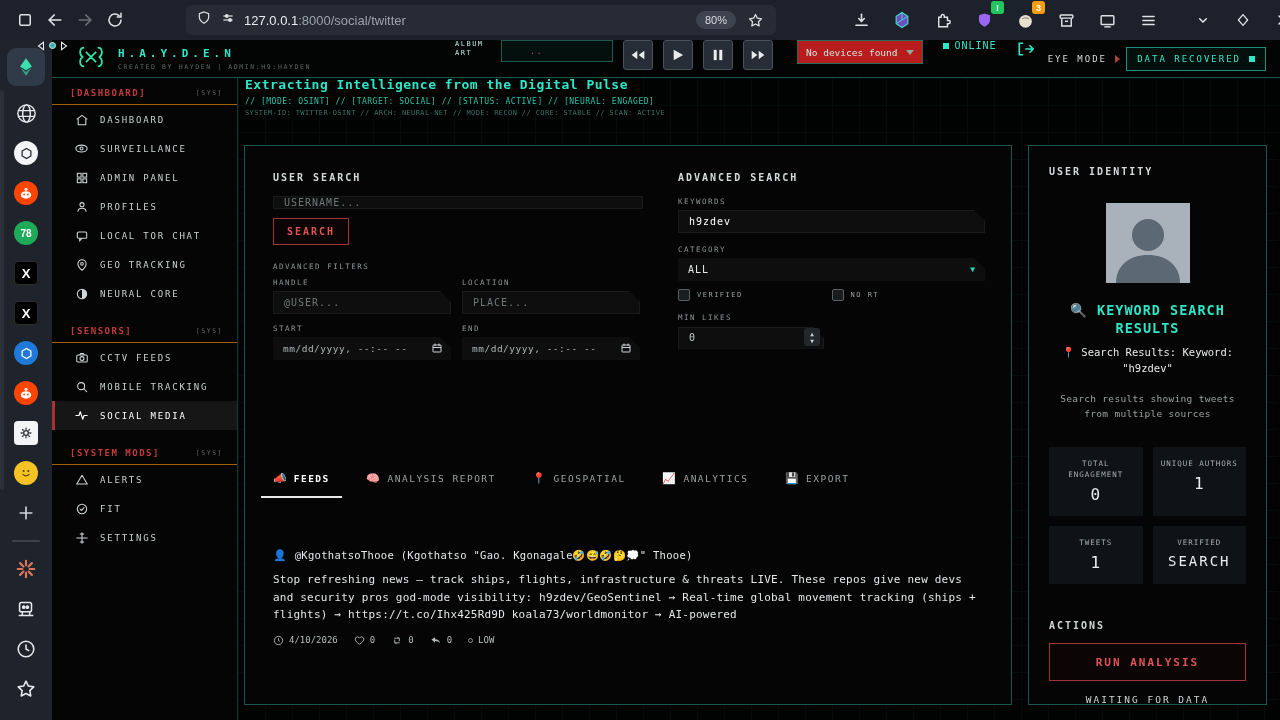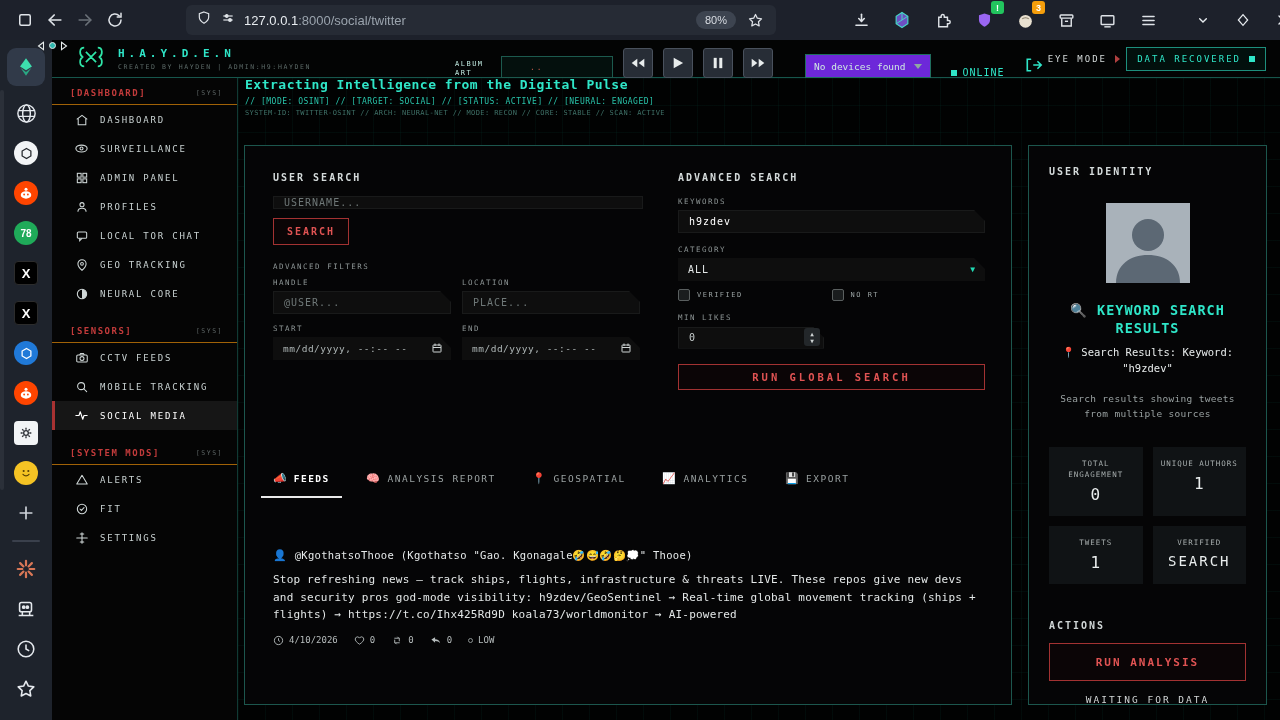--- a/index.html
+++ b/index.html
@@ -32,28 +32,28 @@
   .circ { border-radius:50%; display:flex; align-items:center; justify-content:center; }
   .dock-div { width:28px; height:2px; background:#3a404c; border-radius:1px; flex:0 0 auto; }
 
   
   .appheader { position:absolute; left:52px; top:40px; width:1228px; height:38px; background:#030404;
                border-bottom:1px solid #16564c; display:flex; align-items:center; }
   .logo-wrap { display:flex; align-items:center; margin-left:22px; gap:10px; }
   .logo-glyph { color:#2fe6a8; }
   .app-title { color:#2fe6c8; font-size:11px; font-weight:bold; letter-spacing:4px; }
   .app-sub { color:#5c6a68; font-size:6.5px; letter-spacing:1.6px; margin-top:3px; }
-  .media { position:absolute; left:403px; top:0; height:38px; display:flex; align-items:flex-end; gap:8px; }
+  .media { position:absolute; left:403px; top:0; height:38px; display:flex; align-items:flex-start; gap:8px; }
   .albumart-label { color:#bfe8df; font-size:7px; letter-spacing:1.5px; width:38px; line-height:9px; }
   .track-box { width:112px; height:22px; border:1px solid #1c5a4e; background:#04100d; display:flex; align-items:center; padding-left:28px; }
   .track-text { color:#c05a4a; font-size:8px; letter-spacing:2px; }
   .tbtn { width:30px; height:30px; background:#272d36; border:1px solid #49515d; border-radius:3px;
           display:flex; align-items:center; justify-content:center; margin-left:2px; }
-  .devices { height:24px; border:1px solid #1f6e5e; background:#6d28d9; display:flex; align-items:center;
-             padding:0 8px; margin-left:24px; gap:8px; }
+  .devices { height:24px; border:1px solid #1f6e5e; background:#b91c1c; display:flex; align-items:center;
+             padding:0 8px; margin-left:16px; gap:8px; }
   .devices span { color:#cfe9e2; font-size:9.5px; }
   .chev { width:0; height:0; border-left:4px solid transparent; border-right:4px solid transparent; border-top:5px solid #8fa8a2; }
   .online { display:flex; align-items:center; gap:6px; margin-left:12px; }
   .online .sq { width:6px; height:6px; background:#2fe6c8; }
   .online span { color:#2fe6c8; font-size:10px; letter-spacing:1px; }
   .eyemode { position:absolute; right:160px; display:flex; align-items:center; gap:8px; }
   .eyemode span { color:#d4dada; font-size:9px; letter-spacing:2px; }
   .eyemode .tri { width:0; height:0; border-top:4px solid transparent; border-bottom:4px solid transparent; border-left:5px solid #b04040; }
   .datarec { position:absolute; right:14px; height:24px; border:1px solid #1d8f7d; display:flex; align-items:center; gap:8px; padding:0 10px; background:#02100d; }
   .datarec span { color:#2fe6c8; font-size:9px; letter-spacing:2px; }
@@ -696,21 +696,20 @@
         <div class="mt12">
           <span class="lbl">MIN LIKES</span>
           <div class="likes-wrap">
             <input class="inp cham likes-inp" value="0" style="">
             <div class="spin">
                 <span>▲</span>
                 <span>▼</span>
               </div>
           </div>
         </div>
-        <button class="btn-red btn-run">RUN GLOBAL SEARCH</button>
       </div>
 
       <div class="tabs">
         <div class="tab active">
           <span class="tico">📣</span>
           <span class="tlbl">FEEDS</span>
         </div>
         <div class="tab">
           <span class="tico">🧠</span>
           <span class="tlbl">ANALYSIS REPORT</span>

